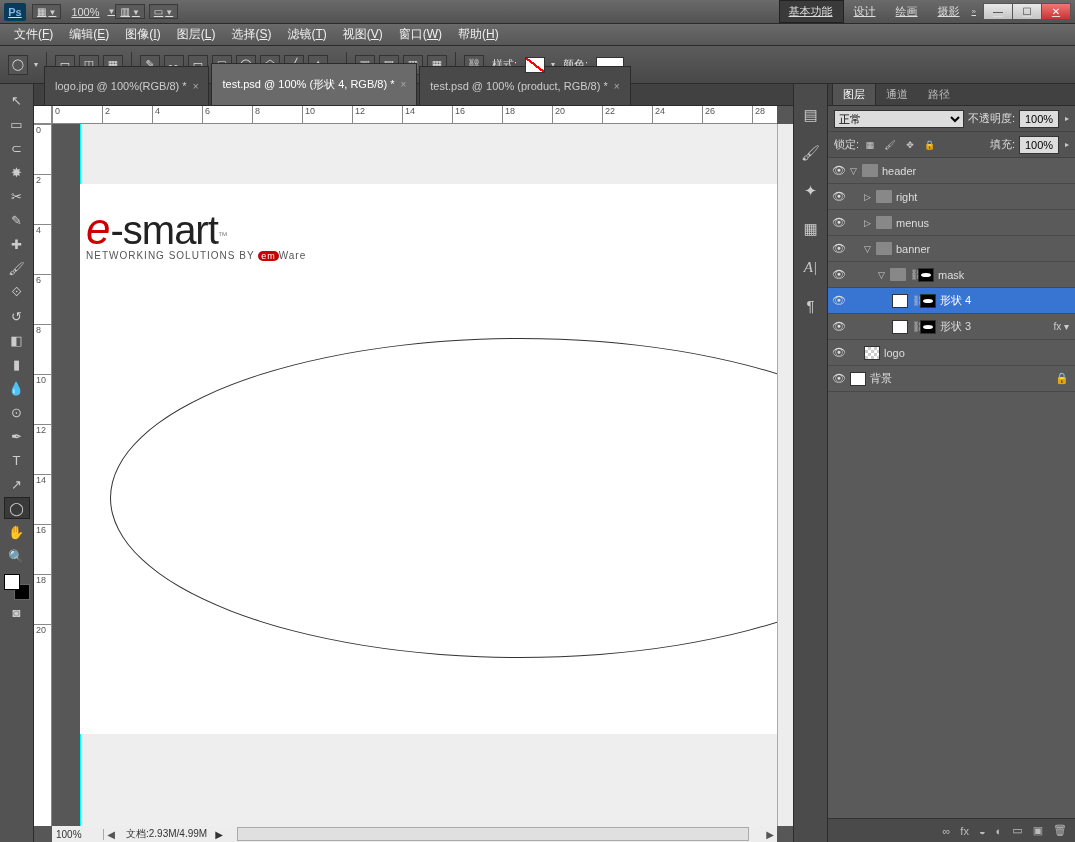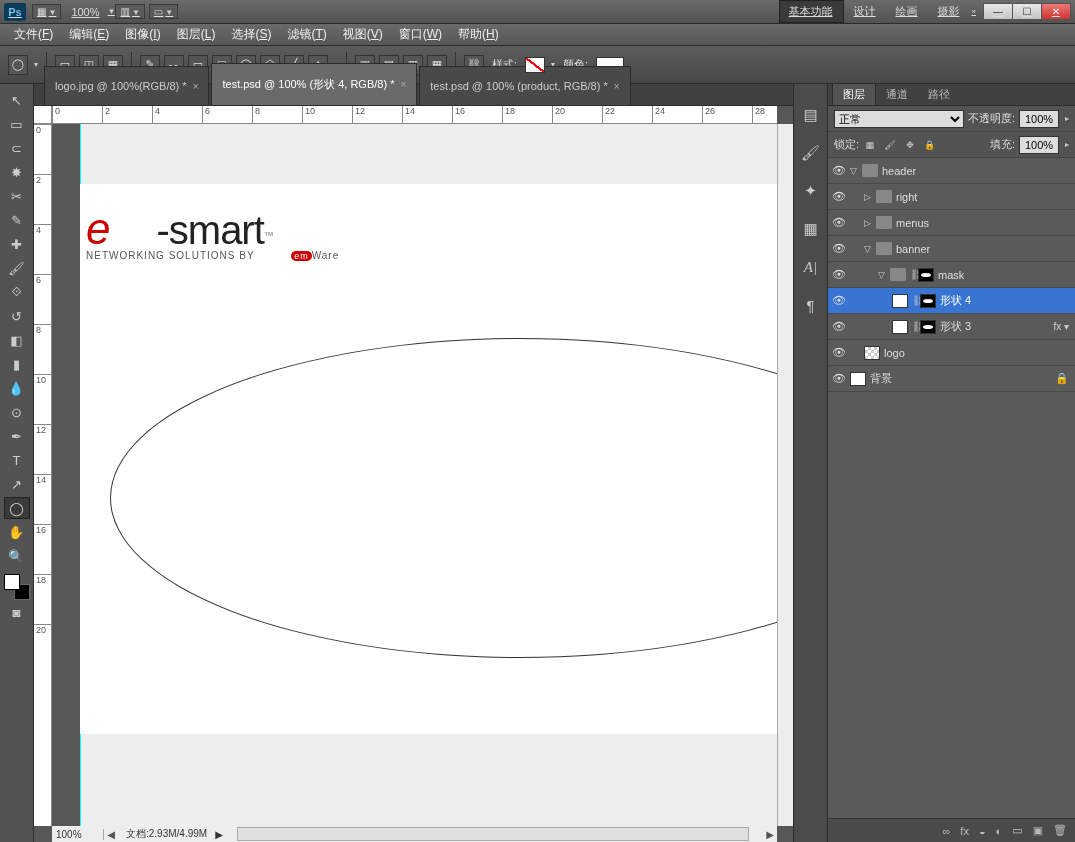--- a/index.html
+++ b/index.html
@@ -48,23 +48,23 @@
 .h-ruler { position: absolute; top: 0; left: 18px; right: 16px; height: 18px; background: #fff; border-bottom: 1px solid #888; color: #555; font-size: 9px; display: flex; }
 .h-ruler span { flex: 0 0 50px; border-left: 1px solid #888; padding-left: 2px; }
 .v-ruler { position: absolute; top: 18px; left: 0; bottom: 16px; width: 18px; background: #fff; border-right: 1px solid #888; color: #555; font-size: 9px; }
 .v-ruler span { display: block; height: 50px; border-top: 1px solid #888; padding-left: 2px; }
 .canvas { position: absolute; top: 18px; left: 18px; right: 16px; bottom: 16px; background: #575757; overflow: hidden; }
 .page { position: absolute; top: 0; left: 28px; width: 720px; height: 720px; background: #eee; }
 .page-white { position: absolute; top: 60px; left: 0; right: 0; height: 550px; background: #fff; }
 .guide { position: absolute; top: 0; bottom: 0; width: 1px; background: #0ff; left: 0; }
 .logo-area { position: absolute; top: 80px; left: 6px; color: #222; }
 .logo-e { color: #c00; font-size: 44px; font-weight: 300; font-style: italic; }
-.logo-smart { font-size: 40px; font-weight: 300; letter-spacing: -1px; margin-left: 46px; }
+.logo-smart { font-size: 40px; font-weight: 300; letter-spacing: -1px; }
 .logo-tag { font-size: 10px; color: #555; letter-spacing: 1px; margin-top: -4px; }
-.logo-tag .em { color: #fff; background: #c00; border-radius: 8px; padding: 0 3px; font-size: 9px; margin-left: 33px; }
+.logo-tag .em { color: #fff; background: #c00; border-radius: 8px; padding: 0 3px; font-size: 9px; }
 .nav { position: absolute; top: 158px; left: 0; right: 0; height: 42px; background: linear-gradient(#6a6a6a,#3f3f3f); display: flex; }
 .nav-item { flex: 1; display: flex; align-items: center; justify-content: center; color: #fff; font-size: 13px; border-right: 1px solid rgba(0,0,0,0.3); }
 .nav-item.active { background: linear-gradient(#d80000,#a00000); height: 50px; }
 .ellipse { position: absolute; top: 214px; left: 30px; width: 820px; height: 320px; border: 1px solid #333; border-radius: 50%; }
 .sb-h { position: absolute; bottom: 0; left: 18px; right: 16px; height: 16px; background: #ededed; display: flex; align-items: center; font-size: 10px; color: #333; }
 .sb-h .zoom { width: 52px; padding-left: 4px; border-right: 1px solid #aaa; }
 .sb-h .stat { padding: 0 8px; }
 .sb-h .track { flex: 1; background: #e0e0e0; height: 14px; border: 1px solid #aaa; margin: 0 14px; }
 .sb-h .arr { width: 14px; text-align: center; color: #555; }
 .sb-v { position: absolute; top: 18px; right: 0; bottom: 16px; width: 16px; background: #ededed; border-left: 1px solid #aaa; }

